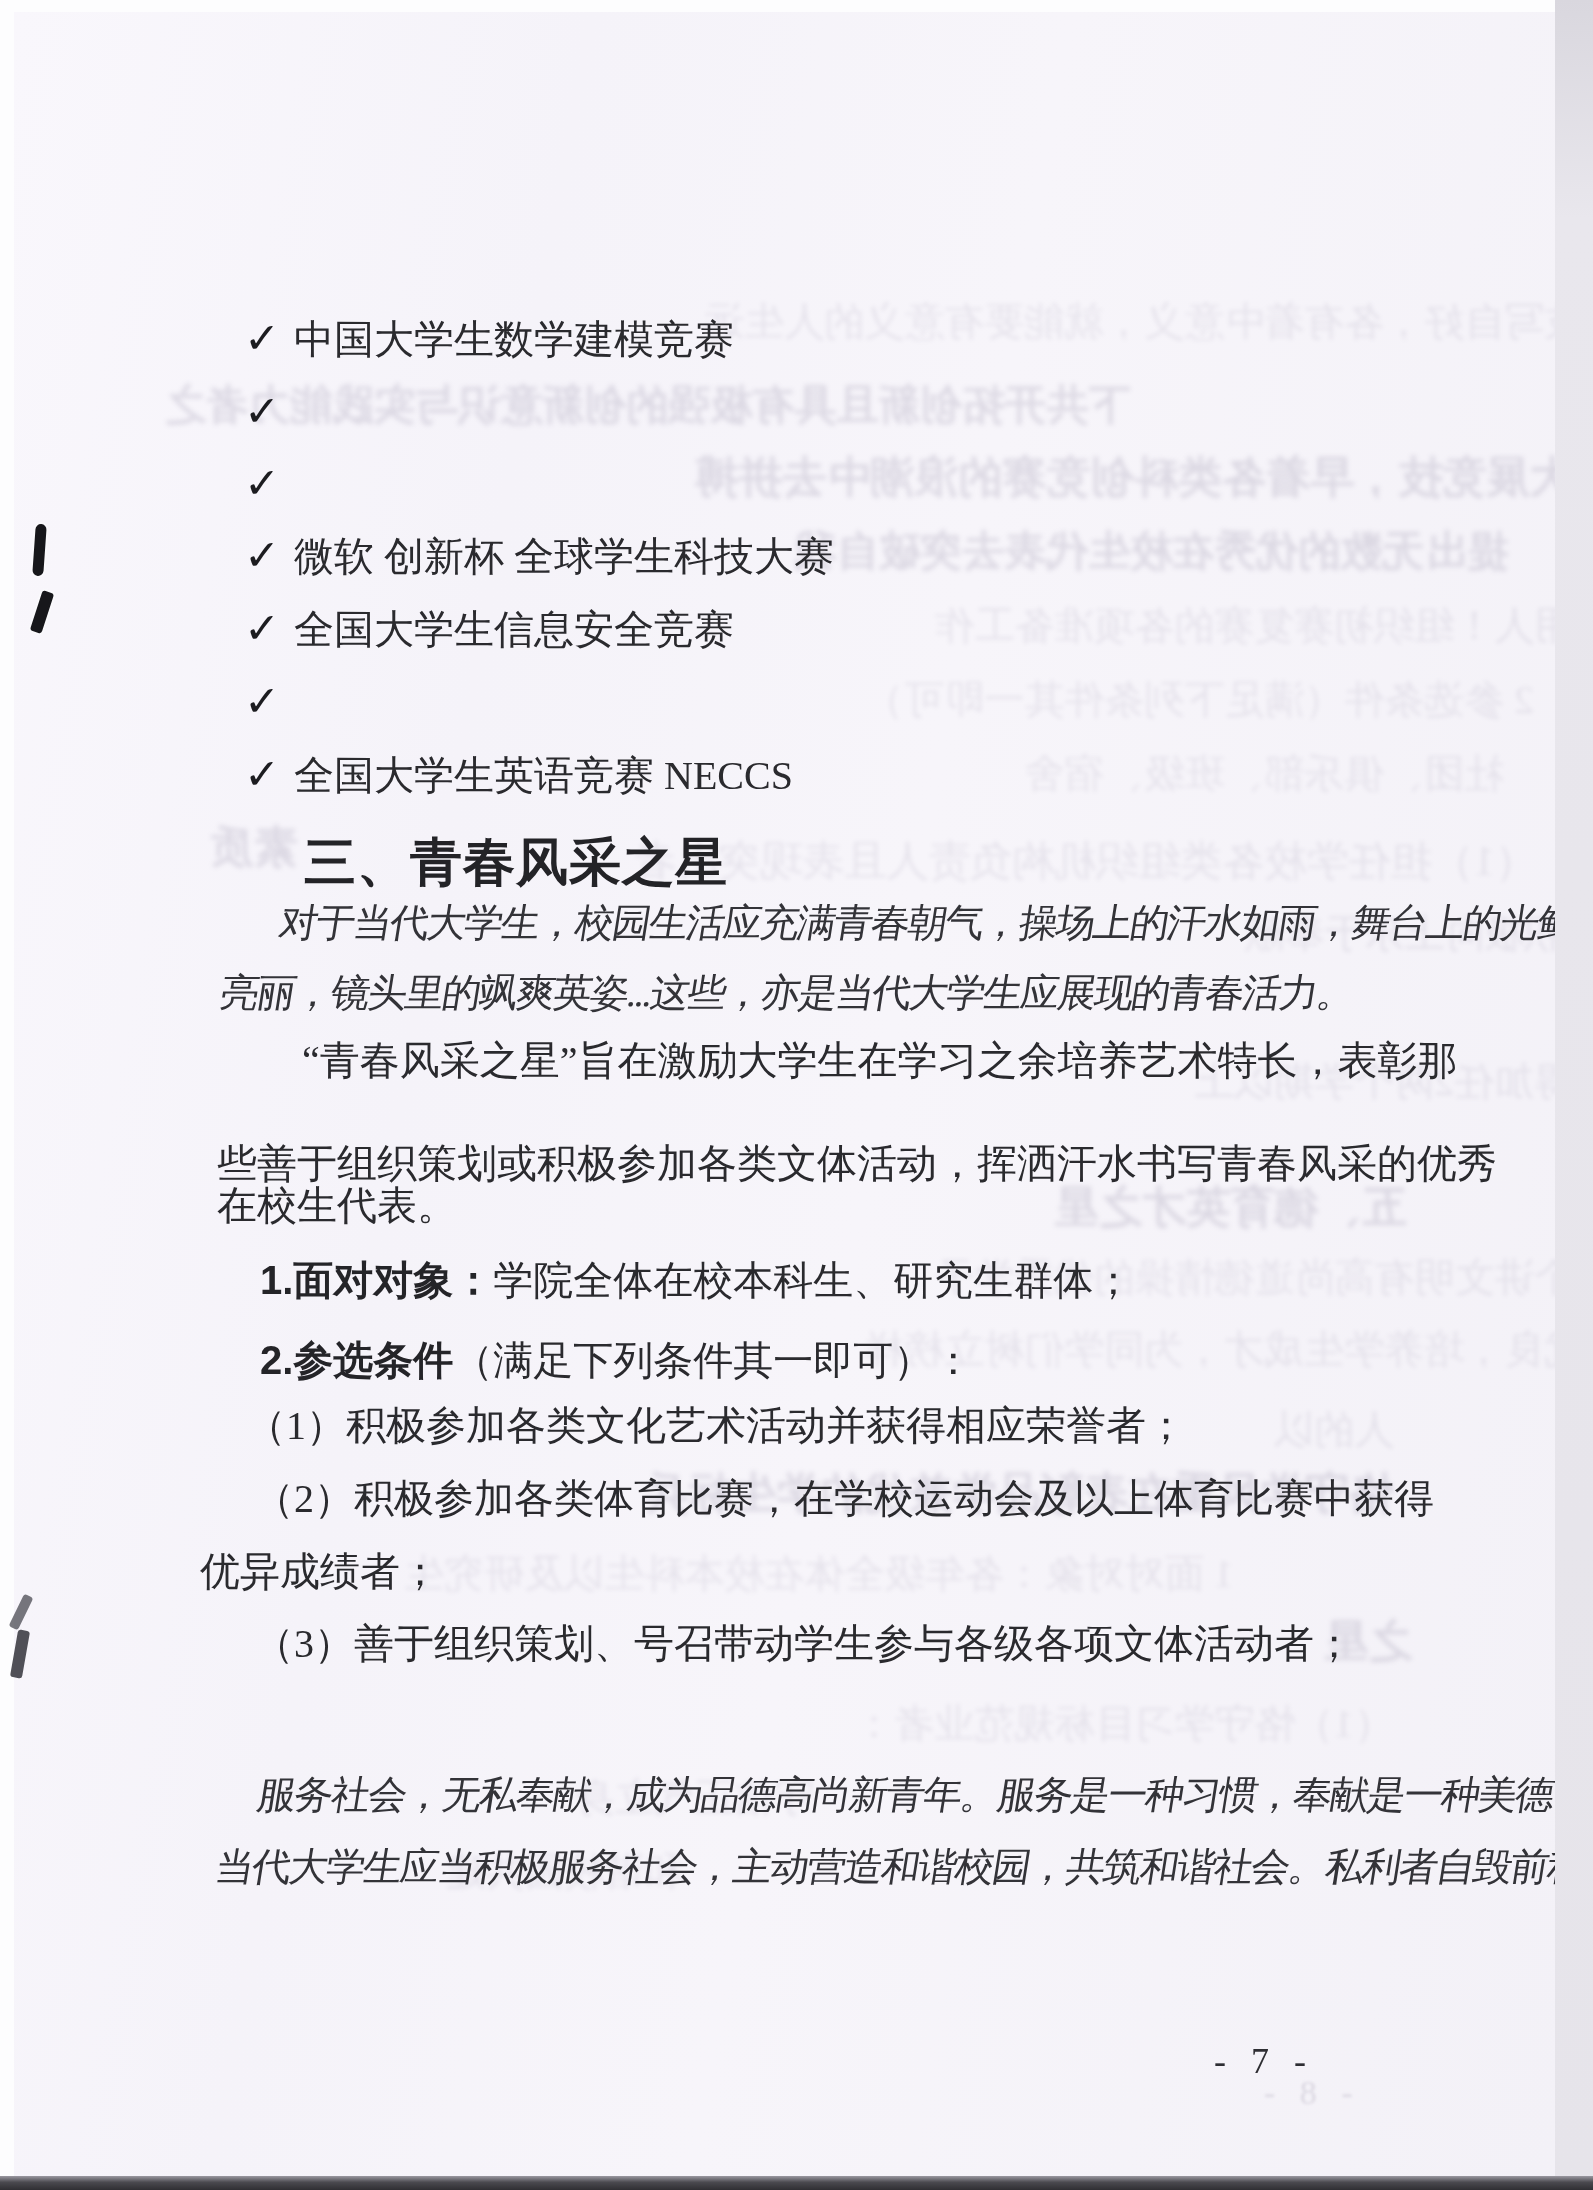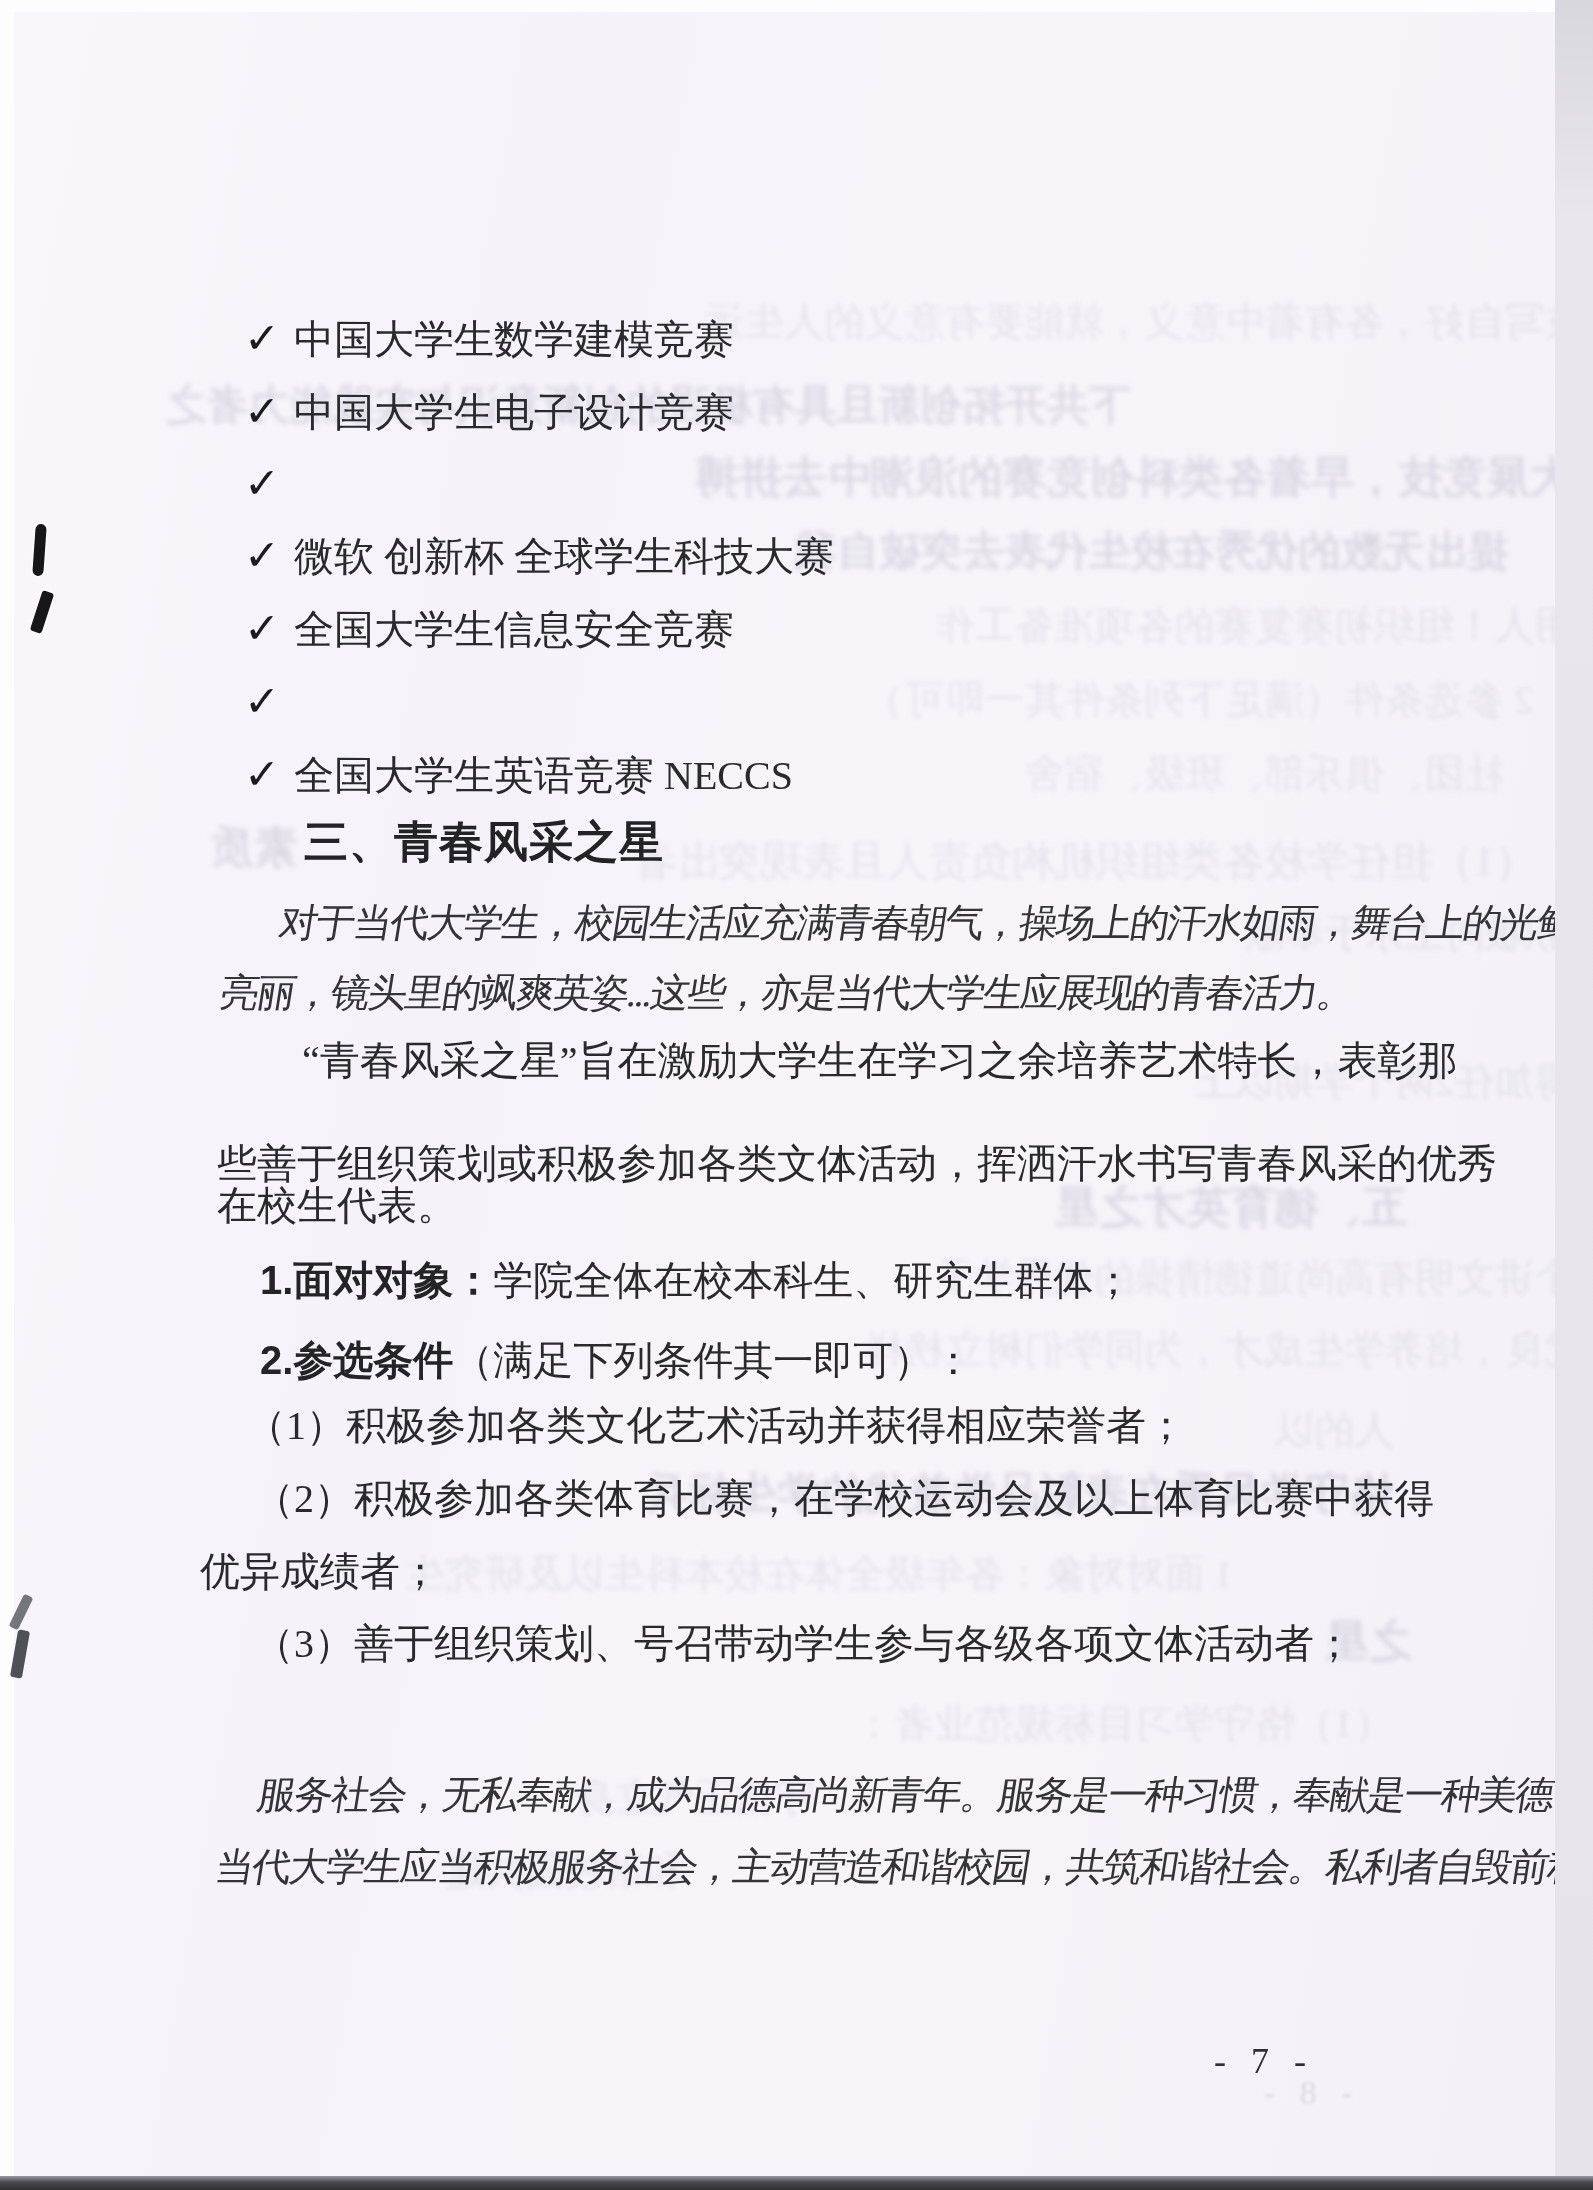--- a/index.html
+++ b/index.html
@@ -21,21 +21,21 @@
     background:linear-gradient(180deg,#9b99a1 0%,#4a494f 45%,#2f2e33 100%);
   }
   .line{position:absolute;white-space:nowrap;color:#2a2a2e;font-size:40px;line-height:1.1;}
   .comp-line{display:flex;align-items:baseline;}
   .check{
     font-family:"DejaVu Sans","Liberation Sans",sans-serif;font-weight:700;
     font-size:43px;margin-right:14px;color:#1c1c20;
   }
   .h2{
     font-family:"Liberation Sans","DejaVu Sans",sans-serif;font-weight:700;
-    font-size:44px;color:#232327;letter-spacing:1px;
+    font-size:52px;color:#232327;letter-spacing:1px;margin-top:16px;
   }
   .kai{
     transform:skewX(-9deg);transform-origin:left bottom;
     font-size:39px;letter-spacing:-2px;color:#333338;
   }
   .blabel{
     font-family:"Liberation Sans","DejaVu Sans",sans-serif;font-weight:700;color:#242428;
   }
   .ghost{
     position:absolute;white-space:nowrap;
@@ -80,21 +80,20 @@
   <div class="ghost" style="top:1690px;left:840px;font-size:40px;">（1）恪守学习目标规范业者：</div>
   <div class="ghost" style="top:1764px;left:560px;font-size:40px;">守信正气立身</div>
   <div class="ghost" style="top:1838px;left:430px;font-size:40px;">和谐校园共建</div>
 
   <div class="line comp-line" style="top:303px;left:230px;">
     <span class="check">✓</span>
     <span>中国大学生数学建模竞赛</span>
   </div>
   <div class="line comp-line" style="top:376px;left:230px;">
     <span class="check">✓</span>
-    <span>中国大学生电子设计竞赛</span>
   </div>
   <div class="line comp-line" style="top:448px;left:230px;">
     <span class="check">✓</span>
   </div>
   <div class="line comp-line" style="top:520px;left:230px;">
     <span class="check">✓</span>
     <span>微软 创新杯 全球学生科技大赛</span>
   </div>
   <div class="line comp-line" style="top:593px;left:230px;">
     <span class="check">✓</span>

